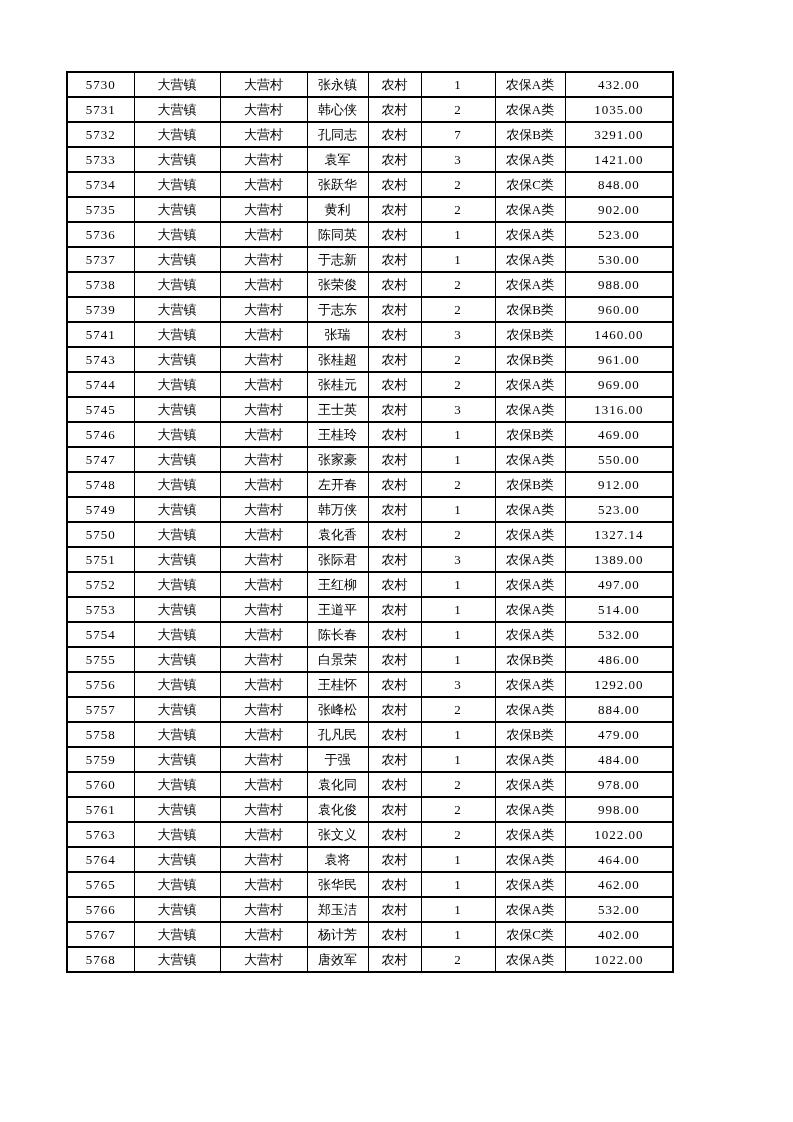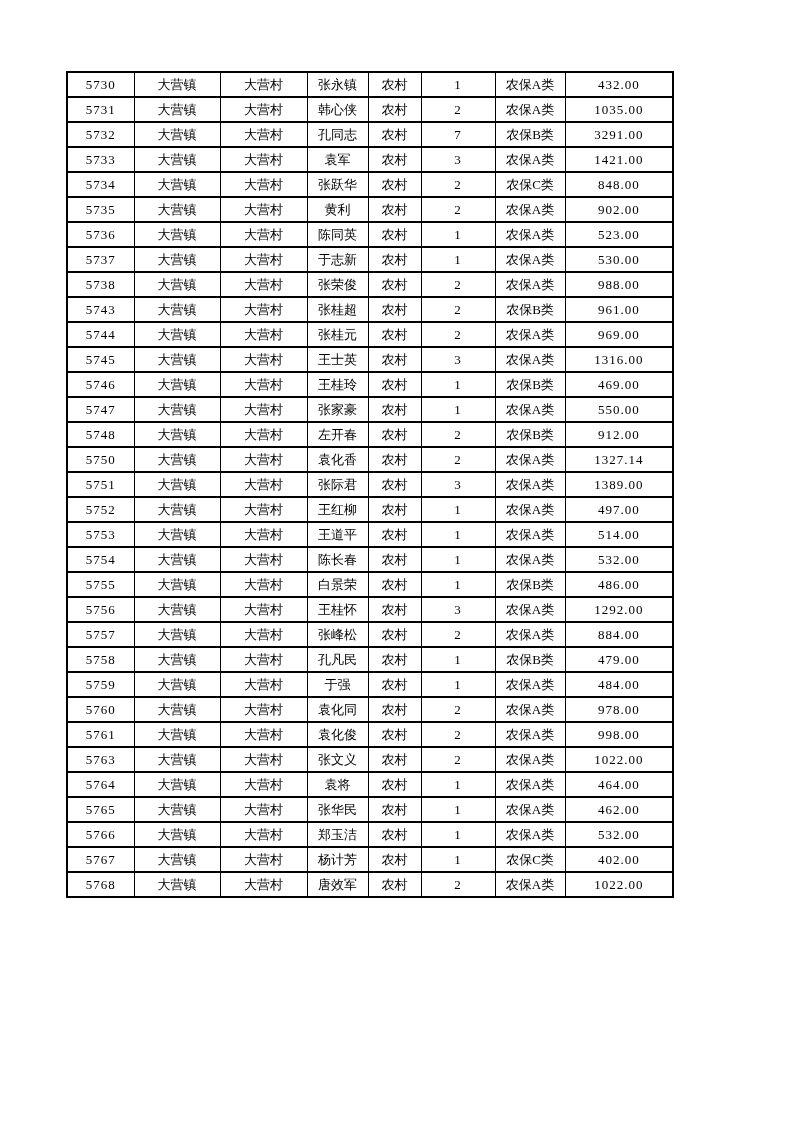--- a/index.html
+++ b/index.html
@@ -146,20 +146,40 @@
           <td class="col-0">5738</td>
           <td class="col-1">大营镇</td>
           <td class="col-2">大营村</td>
           <td class="col-3">张荣俊</td>
           <td class="col-4">农村</td>
           <td class="col-5">2</td>
           <td class="col-6">农保A类</td>
           <td class="col-7">988.00</td>
         </tr>
         <tr>
+          <td class="col-0">5739</td>
+          <td class="col-1">大营镇</td>
+          <td class="col-2">大营村</td>
+          <td class="col-3">于志东</td>
+          <td class="col-4">农村</td>
+          <td class="col-5">2</td>
+          <td class="col-6">农保B类</td>
+          <td class="col-7">960.00</td>
+        </tr>
+        <tr>
+          <td class="col-0">5741</td>
+          <td class="col-1">大营镇</td>
+          <td class="col-2">大营村</td>
+          <td class="col-3">张瑞</td>
+          <td class="col-4">农村</td>
+          <td class="col-5">3</td>
+          <td class="col-6">农保B类</td>
+          <td class="col-7">1460.00</td>
+        </tr>
+        <tr>
           <td class="col-0">5743</td>
           <td class="col-1">大营镇</td>
           <td class="col-2">大营村</td>
           <td class="col-3">张桂超</td>
           <td class="col-4">农村</td>
           <td class="col-5">2</td>
           <td class="col-6">农保B类</td>
           <td class="col-7">961.00</td>
         </tr>
         <tr>
@@ -204,20 +224,30 @@
         </tr>
         <tr>
           <td class="col-0">5748</td>
           <td class="col-1">大营镇</td>
           <td class="col-2">大营村</td>
           <td class="col-3">左开春</td>
           <td class="col-4">农村</td>
           <td class="col-5">2</td>
           <td class="col-6">农保B类</td>
           <td class="col-7">912.00</td>
+        </tr>
+        <tr>
+          <td class="col-0">5749</td>
+          <td class="col-1">大营镇</td>
+          <td class="col-2">大营村</td>
+          <td class="col-3">韩万侠</td>
+          <td class="col-4">农村</td>
+          <td class="col-5">1</td>
+          <td class="col-6">农保A类</td>
+          <td class="col-7">523.00</td>
         </tr>
         <tr>
           <td class="col-0">5750</td>
           <td class="col-1">大营镇</td>
           <td class="col-2">大营村</td>
           <td class="col-3">袁化香</td>
           <td class="col-4">农村</td>
           <td class="col-5">2</td>
           <td class="col-6">农保A类</td>
           <td class="col-7">1327.14</td>

